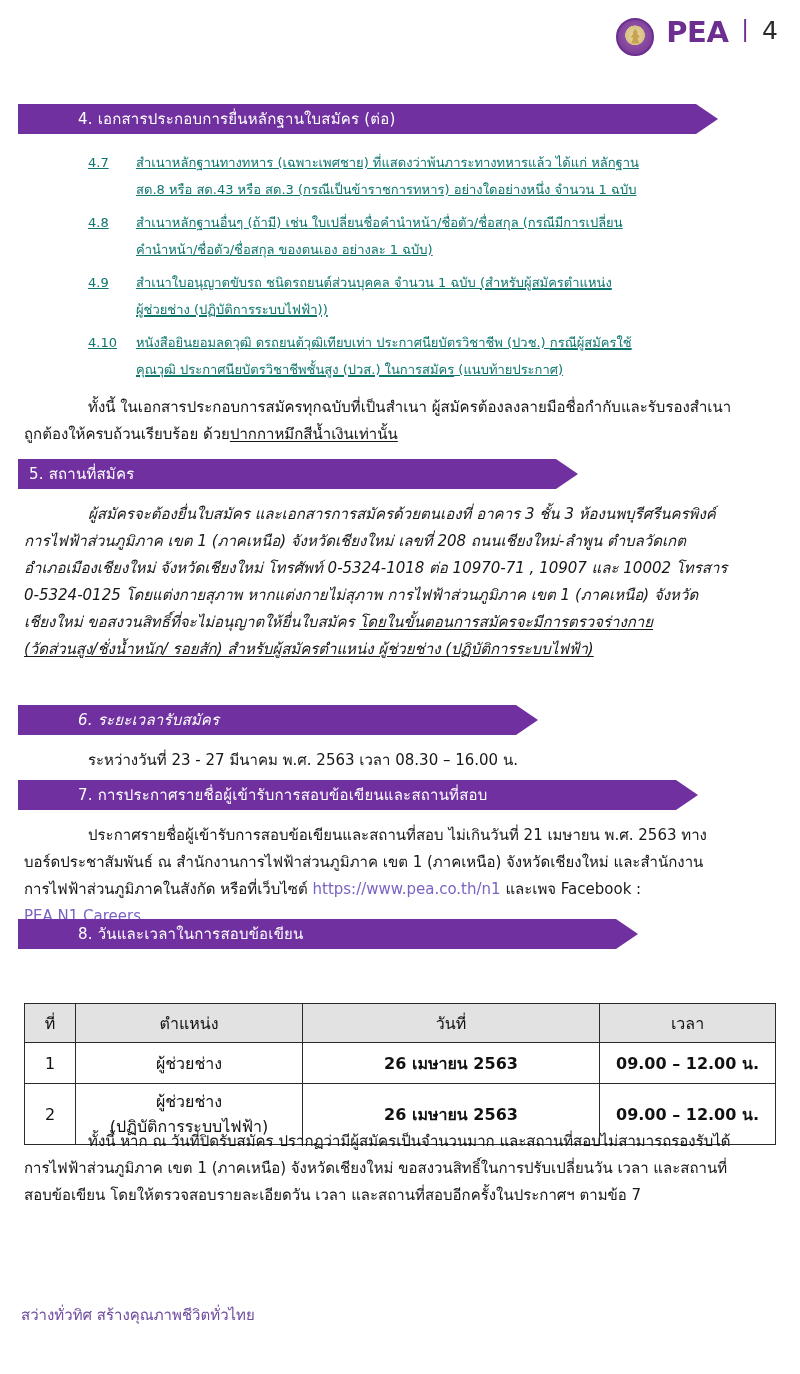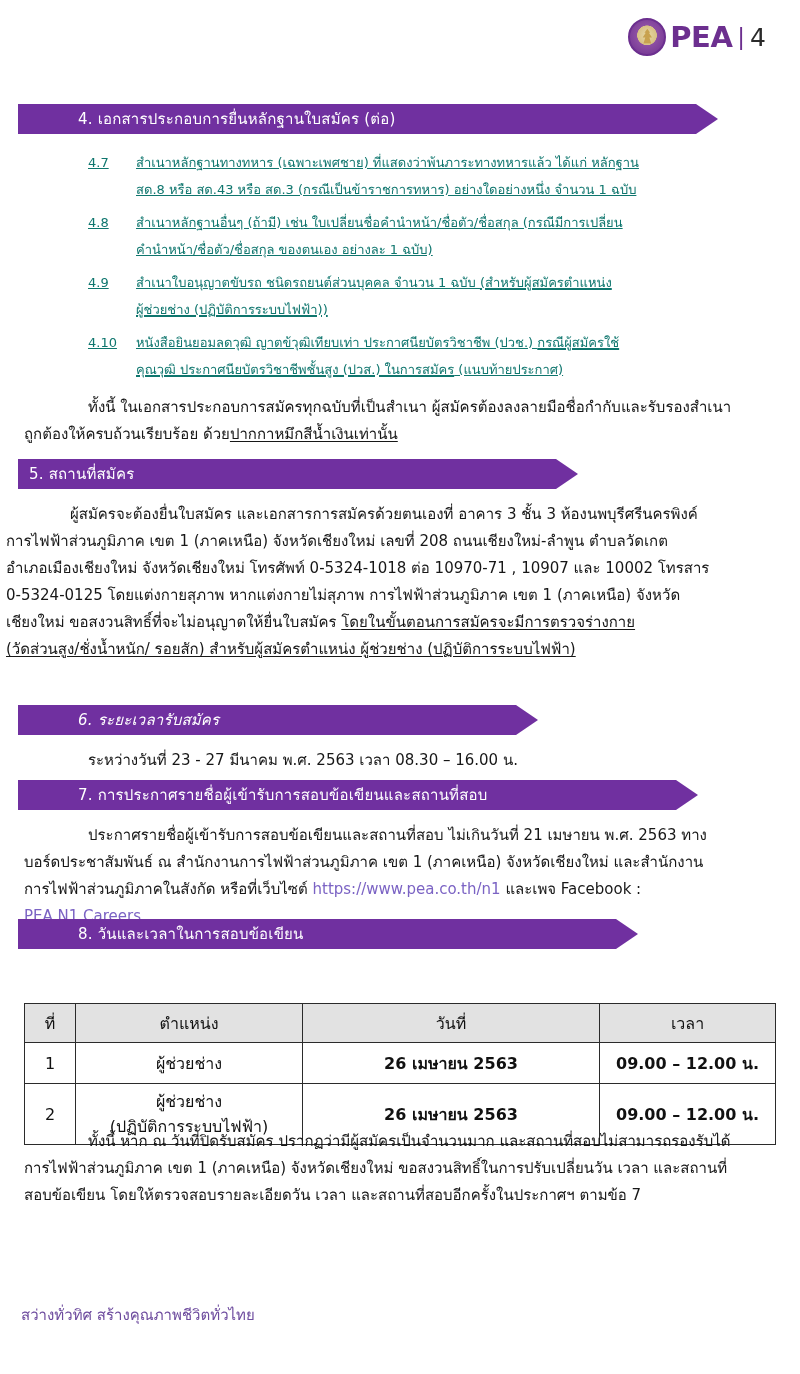--- a/index.html
+++ b/index.html
@@ -14,24 +14,24 @@
     position: relative;
     font-family: "DejaVu Sans", "Liberation Sans", sans-serif;
     color: #1a1a1a;
     overflow: hidden;
   }
 
   
   .page-header {
     position: absolute;
     top: 18px;
-    right: 34px;
+    right: 22px;
     display: flex;
-    align-items: center;
-    gap: 4px;
+    align-items: flex-start;
+    gap: 12px;
   }
   .pea-mark {
     width: 38px;
     height: 38px;
     border-radius: 50%;
     background: radial-gradient(circle at 50% 45%, #e8d9a8 0%, #d8c184 38%, #8d4fa3 40%, #6c2f8f 100%);
     border: 2px solid #6c2f8f;
     box-sizing: border-box;
     position: relative;
     flex: none;
@@ -181,33 +181,33 @@
   <span class="num" style="width:48px;">4.9</span>
   <span class="body">
     <span>สำเนาใบอนุญาตขับรถ ชนิดรถยนต์ส่วนบุคคล   จำนวน 1 ฉบับ   </span><span class="u">(สำหรับผู้สมัครตำแหน่ง</span><br>
     <span class="u">ผู้ช่วยช่าง (ปฏิบัติการระบบไฟฟ้า))</span>
   </span>
 </div>
 
 <div class="num-item" style="top:329px; left:88px; width:700px;">
   <span class="num" style="width:48px;">4.10</span>
   <span class="body">
-    <span>หนังสือยินยอมลดวุฒิ ญาตข้วุฒิเทียบเท่า    ประกาศนียบัตรวิชาชีพ (ปวช.) </span><span class="u">กรณีผู้สมัครใช้</span><br>
+    <span>หนังสือยินยอมลดวุฒิ ดรถยนต้วุฒิเทียบเท่า    ประกาศนียบัตรวิชาชีพ (ปวช.) </span><span class="u">กรณีผู้สมัครใช้</span><br>
     <span class="u">คุณวุฒิ ประกาศนียบัตรวิชาชีพชั้นสูง (ปวส.) ในการสมัคร</span><span> (แนบท้ายประกาศ)</span>
   </span>
 </div>
 
 <div class="para" style="top:394px; left:24px; width:760px;">
   <span style="padding-left:64px;">ทั้งนี้ ในเอกสารประกอบการสมัครทุกฉบับที่เป็นสำเนา ผู้สมัครต้องลงลายมือชื่อกำกับและรับรองสำเนา</span><br>
   <span>ถูกต้องให้ครบถ้วนเรียบร้อย ด้วย</span><span class="u">ปากกาหมึกสีน้ำเงินเท่านั้น</span>
 </div>
 
 <div class="section-bar" style="top:459px; width:560px;padding-left:11px;">5.  สถานที่สมัคร</div>
 
-<div class="para" style="top:501px; left:6px; width:760px;">
+<div class="para" style="top:501px; left:24px; width:760px;font-style:italic;">
   <span style="padding-left:64px;">ผู้สมัครจะต้องยื่นใบสมัคร และเอกสารการสมัครด้วยตนเองที่ อาคาร 3 ชั้น 3 ห้องนพบุรีศรีนครพิงค์</span><br>
   <span>การไฟฟ้าส่วนภูมิภาค เขต 1 (ภาคเหนือ) จังหวัดเชียงใหม่ เลขที่ 208 ถนนเชียงใหม่-ลำพูน ตำบลวัดเกต</span><br>
   <span>อำเภอเมืองเชียงใหม่ จังหวัดเชียงใหม่ โทรศัพท์ 0-5324-1018 ต่อ 10970-71 , 10907 และ 10002 โทรสาร</span><br>
   <span>0-5324-0125 โดยแต่งกายสุภาพ หากแต่งกายไม่สุภาพ การไฟฟ้าส่วนภูมิภาค เขต 1 (ภาคเหนือ) จังหวัด</span><br>
   <span>เชียงใหม่ ขอสงวนสิทธิ์ที่จะไม่อนุญาตให้ยื่นใบสมัคร   </span><span class="u">โดยในขั้นตอนการสมัครจะมีการตรวจร่างกาย</span><br>
   <span class="u">(วัดส่วนสูง/ชั่งน้ำหนัก/ รอยสัก) สำหรับผู้สมัครตำแหน่ง ผู้ช่วยช่าง (ปฏิบัติการระบบไฟฟ้า)</span>
 </div>
 
 <div class="section-bar" style="top:705px; width:520px;font-style:italic;">6.  ระยะเวลารับสมัคร</div>
 

